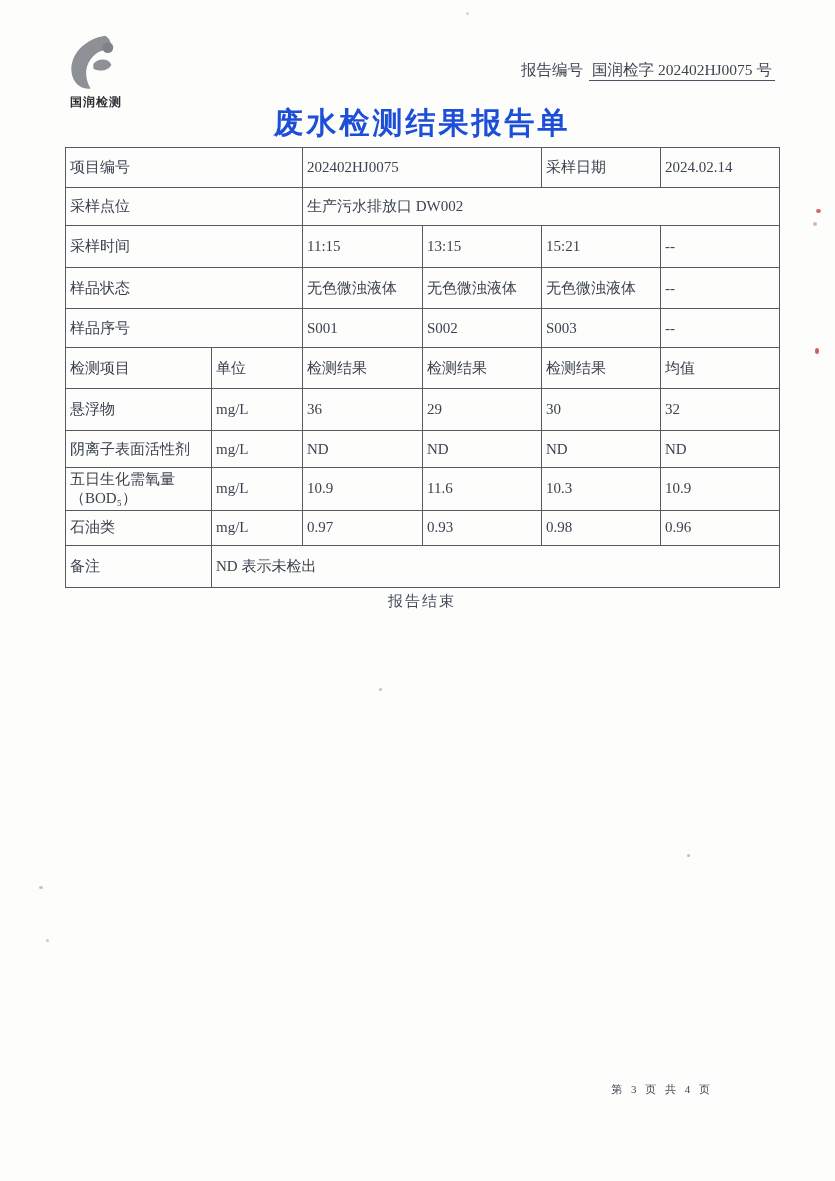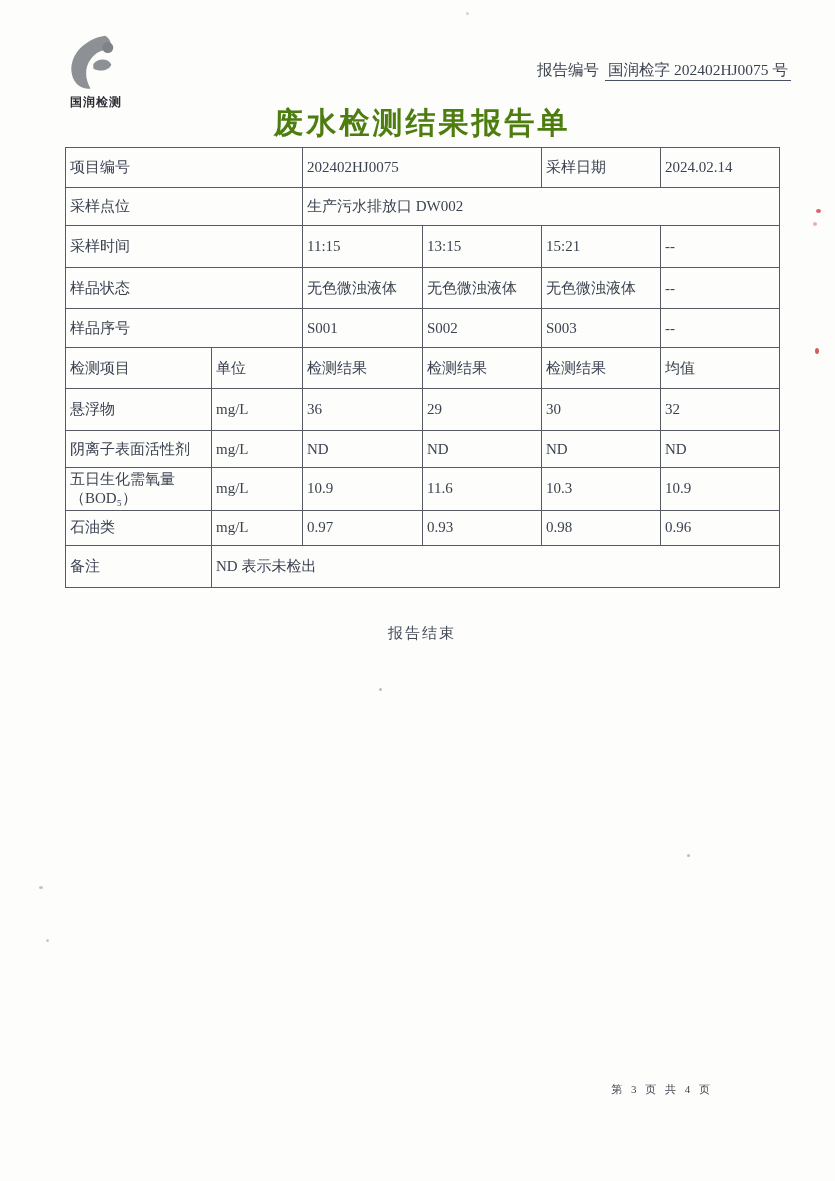--- a/index.html
+++ b/index.html
@@ -18,50 +18,50 @@
 
   
   .logo-wrap { position: absolute; left: 50px; top: 34px; width: 92px; text-align: center; }
   .logo-icon { width: 66px; height: 58px; margin: 0 auto; display: block; }
   .logo-text {
     margin-top: 2px; font-size: 12px; font-weight: bold; color: #2c2e33;
     letter-spacing: 1px; white-space: nowrap;
   }
 
   .report-no {
-    position: absolute; right: 44px; top: 60px;
+    position: absolute; right: 60px; top: 60px;
     font-size: 15.5px; color: #3d4450; white-space: nowrap;
   }
   .report-no .underlined {
     border-bottom: 1px solid #4a5160; padding: 0 3px 2px 3px; margin-left: 6px;
   }
 
   .doc-title {
     position: absolute; left: 65px; top: 103px; width: 714px;
     text-align: center; font-size: 30px; font-weight: bold;
-    color: #4d7c0f; letter-spacing: 3px;
+    color: #1d4ed8; letter-spacing: 3px;
   }
 
   
   table.report {
     position: absolute; left: 65px; top: 147px;
     width: 714px; border-collapse: collapse; table-layout: fixed;
   }
   table.report td {
     border: 1px solid #565b63;
     text-align: left; vertical-align: middle;
     font-size: 15px; color: #3b4250;
     white-space: pre-line; line-height: 1.25;
     padding: 2px 4px;
   }
   table.report { border: 1.5px solid #4d525a; }
 
   
   .end-note {
-    position: absolute; left: 65px; top: 624px; width: 714px;
+    position: absolute; left: 65px; top: 592px; width: 714px;
     text-align: center; font-size: 15px; color: #454c58; letter-spacing: 2px;
   }
   .page-footer {
     position: absolute; right: 122px; top: 1082px;
     font-size: 11px; color: #3f4document652; color: #3f4652; letter-spacing: 3px; white-space: nowrap;
   }
 
   
   .speck { position: absolute; border-radius: 50%; }
   .speck.red1 { left: 816px; top: 209px; width: 5px; height: 4px; background: #d44a4a; opacity: .85; }

